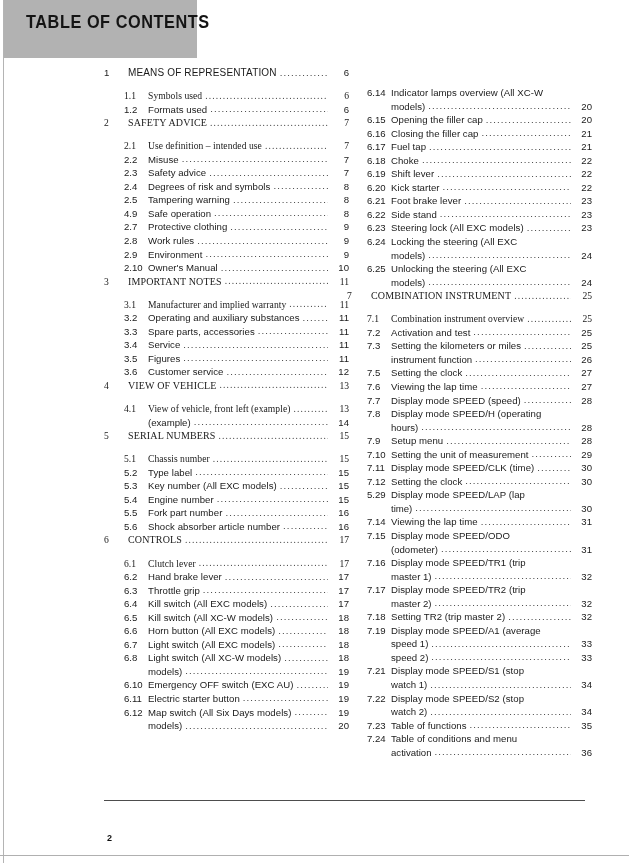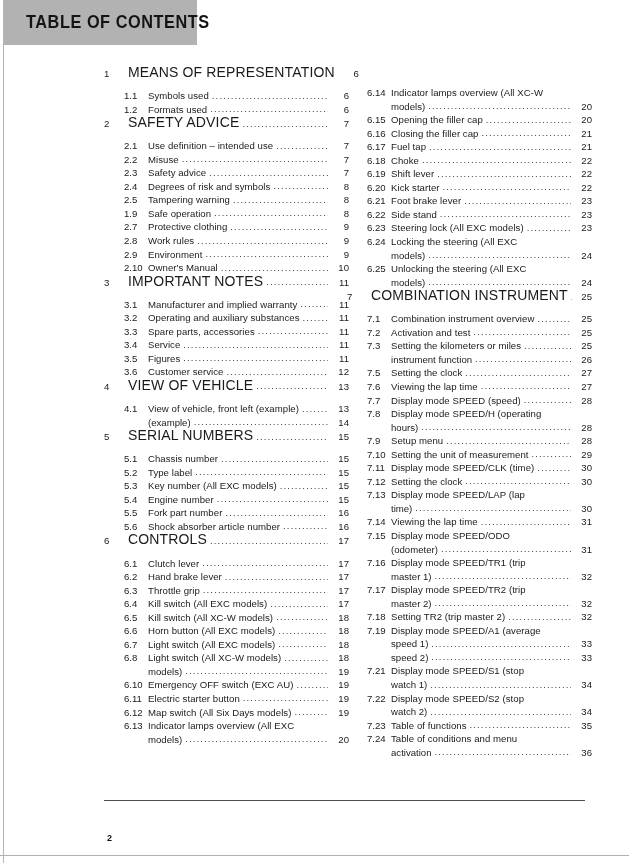--- a/index.html
+++ b/index.html
@@ -25,21 +25,21 @@
   .page-edge-bottom {
     position: absolute;
     left: 0; top: 855px; width: 629px; height: 1px;
     background: #b0b0b0;
   }
 
   
   .toc-banner {
     position: absolute;
     left: 4px; top: 0;
-    width: 193px; height: 45px;
+    width: 193px; height: 58px;
     background: #b2b2b2;
     box-sizing: border-box;
   }
   .toc-banner-title {
     position: absolute;
     left: 22px; top: 12px;
     font-size: 17.5px;
     font-weight: bold;
     letter-spacing: 0.6px;
     color: #141414;
@@ -76,21 +76,21 @@
   
   .row.chapter {
     margin-top: 0;
   }
   .row.chapter .num {
     width: 24px;
     flex: 0 0 24px;
     text-align: left;
   }
   .row.chapter .label {
-    font-size: 14px;
+    font-size: 10px;
     letter-spacing: 0.15px;
   }
 
   
   .row.section .num {
     width: 24px;
     flex: 0 0 24px;
     margin-left: 20px;
     text-align: left;
   }
@@ -121,21 +121,21 @@
   }
 
   
   .row.cont .num {
     width: 24px;
     flex: 0 0 24px;
     margin-left: 20px;
   }
 
   
-  .gap-before { margin-top: 9.5px; }
+  .gap-before { margin-top: 9.5px; font-family: Liberation Serif, serif; }
 
   
   .footer-rule {
     position: absolute;
     left: 104px; top: 800px;
     width: 481px; height: 1px;
     background: #4d4d4d;
   }
   .footer-pageno {
     position: absolute;
@@ -205,21 +205,21 @@
         <span class="dots">........................................................................................................................................................................................................</span>
         <span class="pageno">8</span>
       </div>
       <div class="row section">
         <span class="num">2.5</span>
         <span class="label">Tampering warning</span>
         <span class="dots">........................................................................................................................................................................................................</span>
         <span class="pageno">8</span>
       </div>
       <div class="row section">
-        <span class="num">1.9</span>
+        <span class="num">4.9</span>
         <span class="label">Safe operation</span>
         <span class="dots">........................................................................................................................................................................................................</span>
         <span class="pageno">8</span>
       </div>
       <div class="row section">
         <span class="num">2.7</span>
         <span class="label">Protective clothing</span>
         <span class="dots">........................................................................................................................................................................................................</span>
         <span class="pageno">9</span>
       </div>
@@ -414,26 +414,20 @@
         <span class="label">Electric starter button</span>
         <span class="dots">........................................................................................................................................................................................................</span>
         <span class="pageno">19</span>
       </div>
       <div class="row section">
         <span class="num">6.12</span>
         <span class="label">Map switch (All Six Days models)</span>
         <span class="dots">........................................................................................................................................................................................................</span>
         <span class="pageno">19</span>
       </div>
-      <div class="row section">
-        <span class="num">6.13</span>
-        <span class="label">Indicator lamps overview (All EXC</span>
-        <span class="dots"></span>
-        <span class="pageno"></span>
-      </div>
       <div class="row cont ">
         <span class="num"></span>
         <span class="label">models)</span>
         <span class="dots">........................................................................................................................................................................................................</span>
         <span class="pageno">20</span>
       </div>
     </div>
   <div class="col col-right" id="col-right">
       <div class="row section">
         <span class="num">6.14</span>
@@ -603,21 +597,21 @@
         <span class="dots">........................................................................................................................................................................................................</span>
         <span class="pageno">30</span>
       </div>
       <div class="row section">
         <span class="num">7.12</span>
         <span class="label">Setting the clock</span>
         <span class="dots">........................................................................................................................................................................................................</span>
         <span class="pageno">30</span>
       </div>
       <div class="row section">
-        <span class="num">7.13</span>
+        <span class="num">5.29</span>
         <span class="label">Display mode SPEED/LAP (lap</span>
         <span class="dots"></span>
         <span class="pageno"></span>
       </div>
       <div class="row cont ">
         <span class="num"></span>
         <span class="label">time)</span>
         <span class="dots">........................................................................................................................................................................................................</span>
         <span class="pageno">30</span>
       </div>

